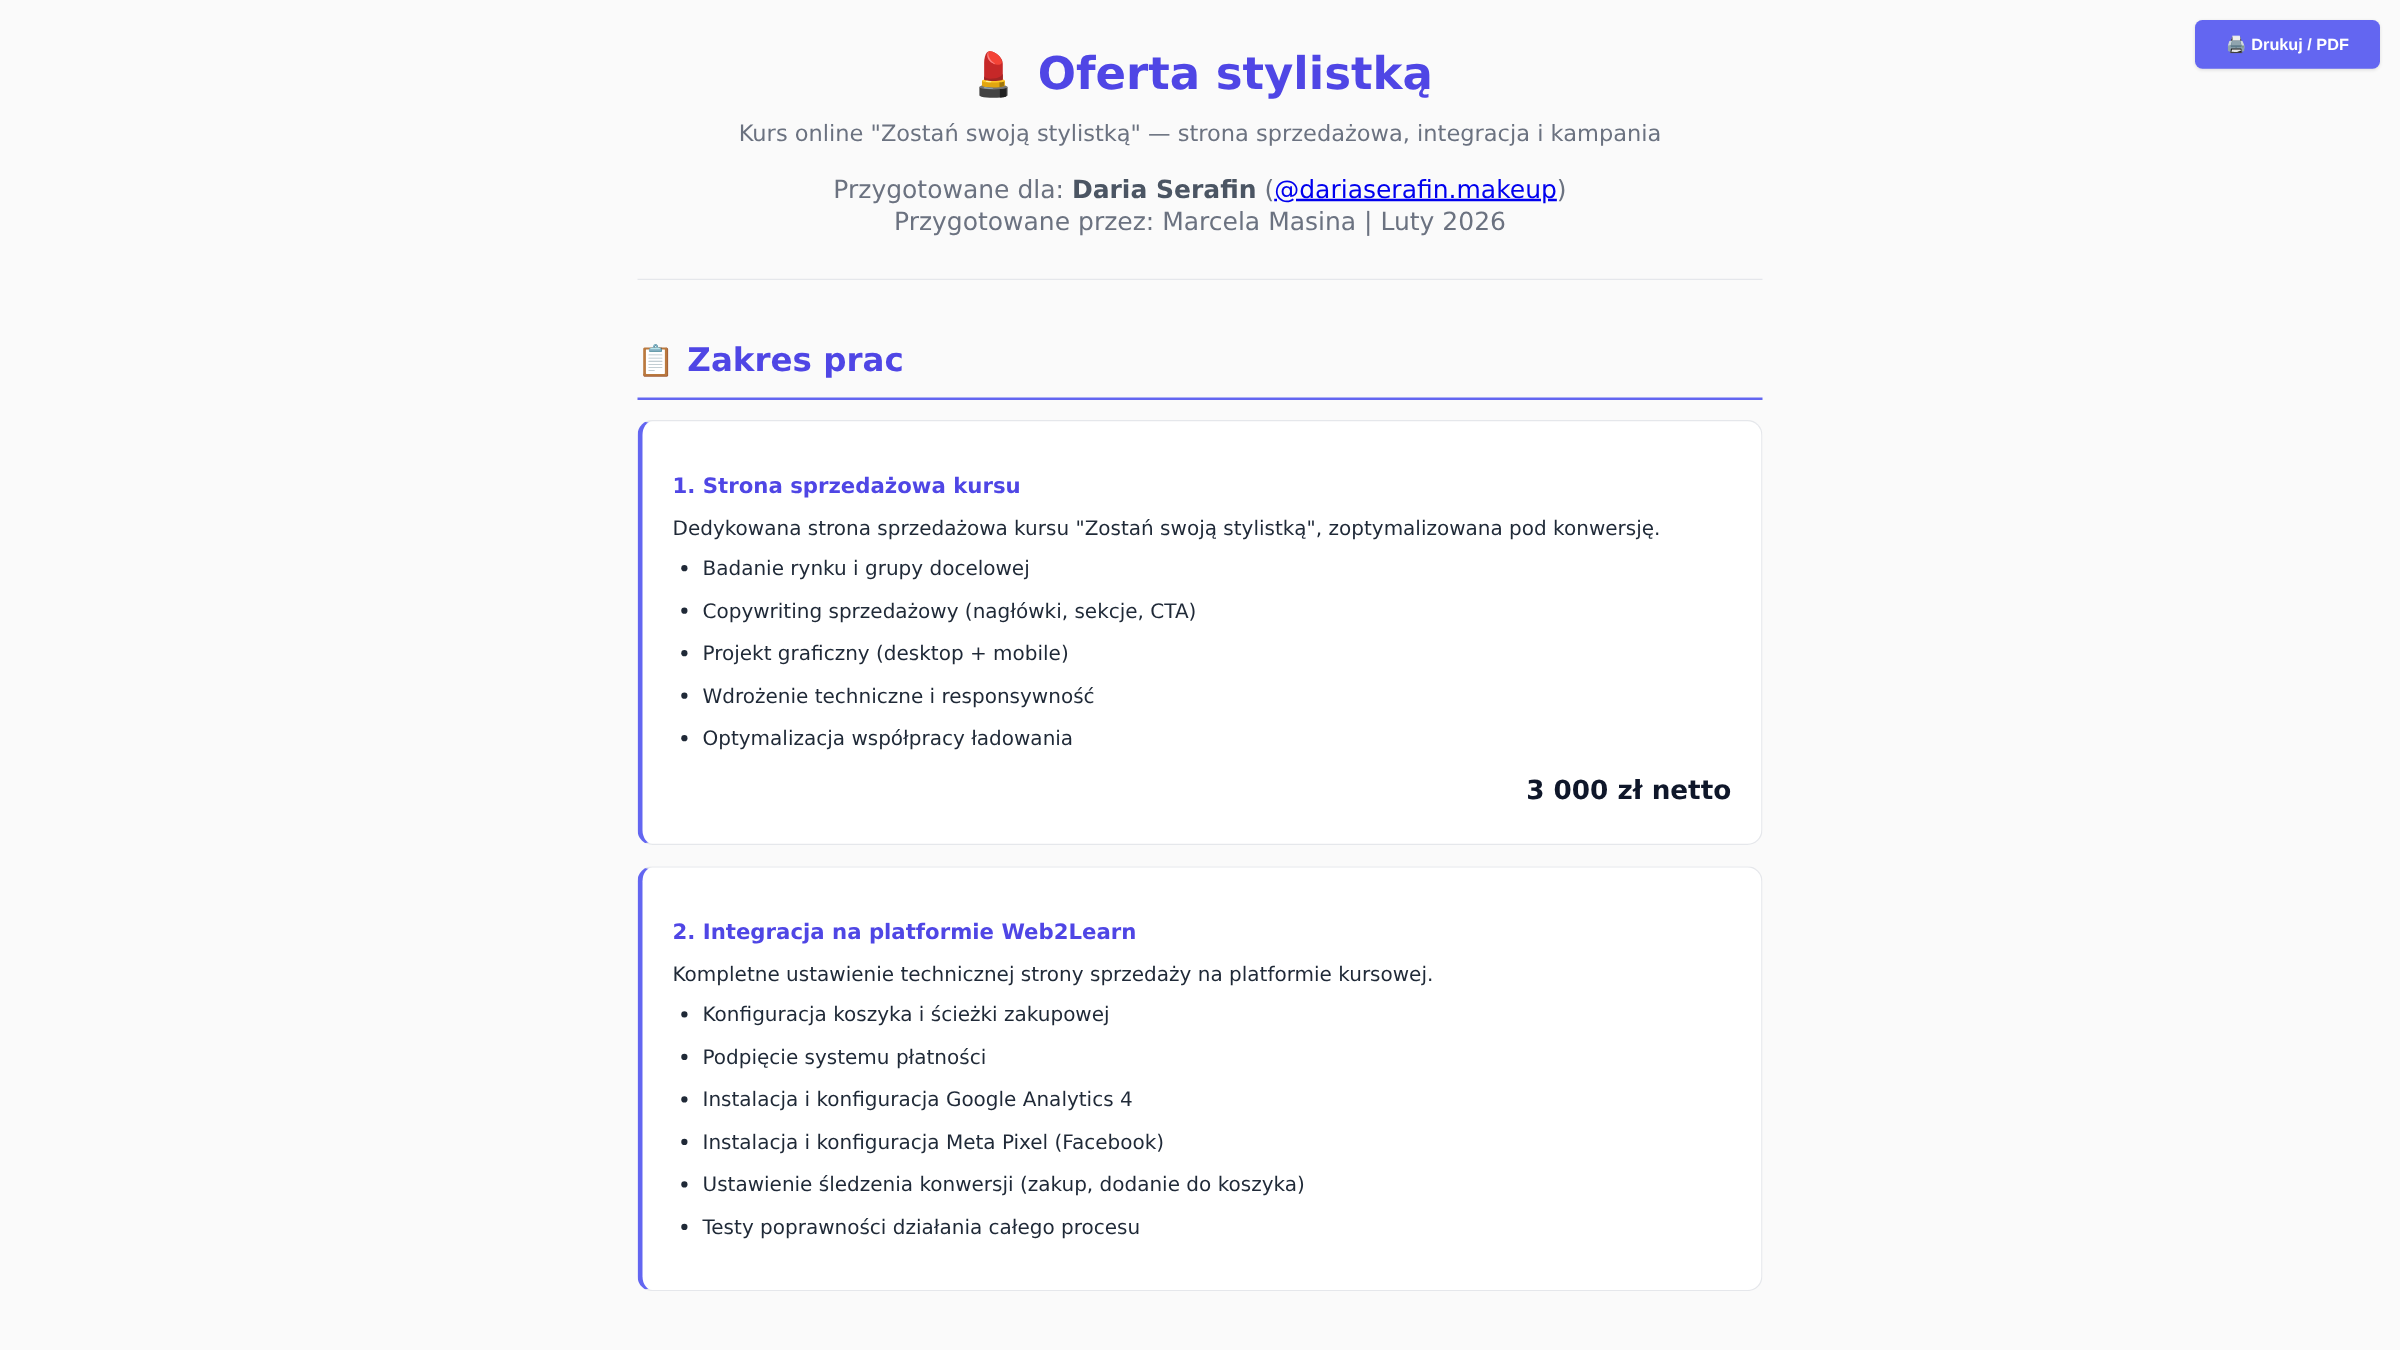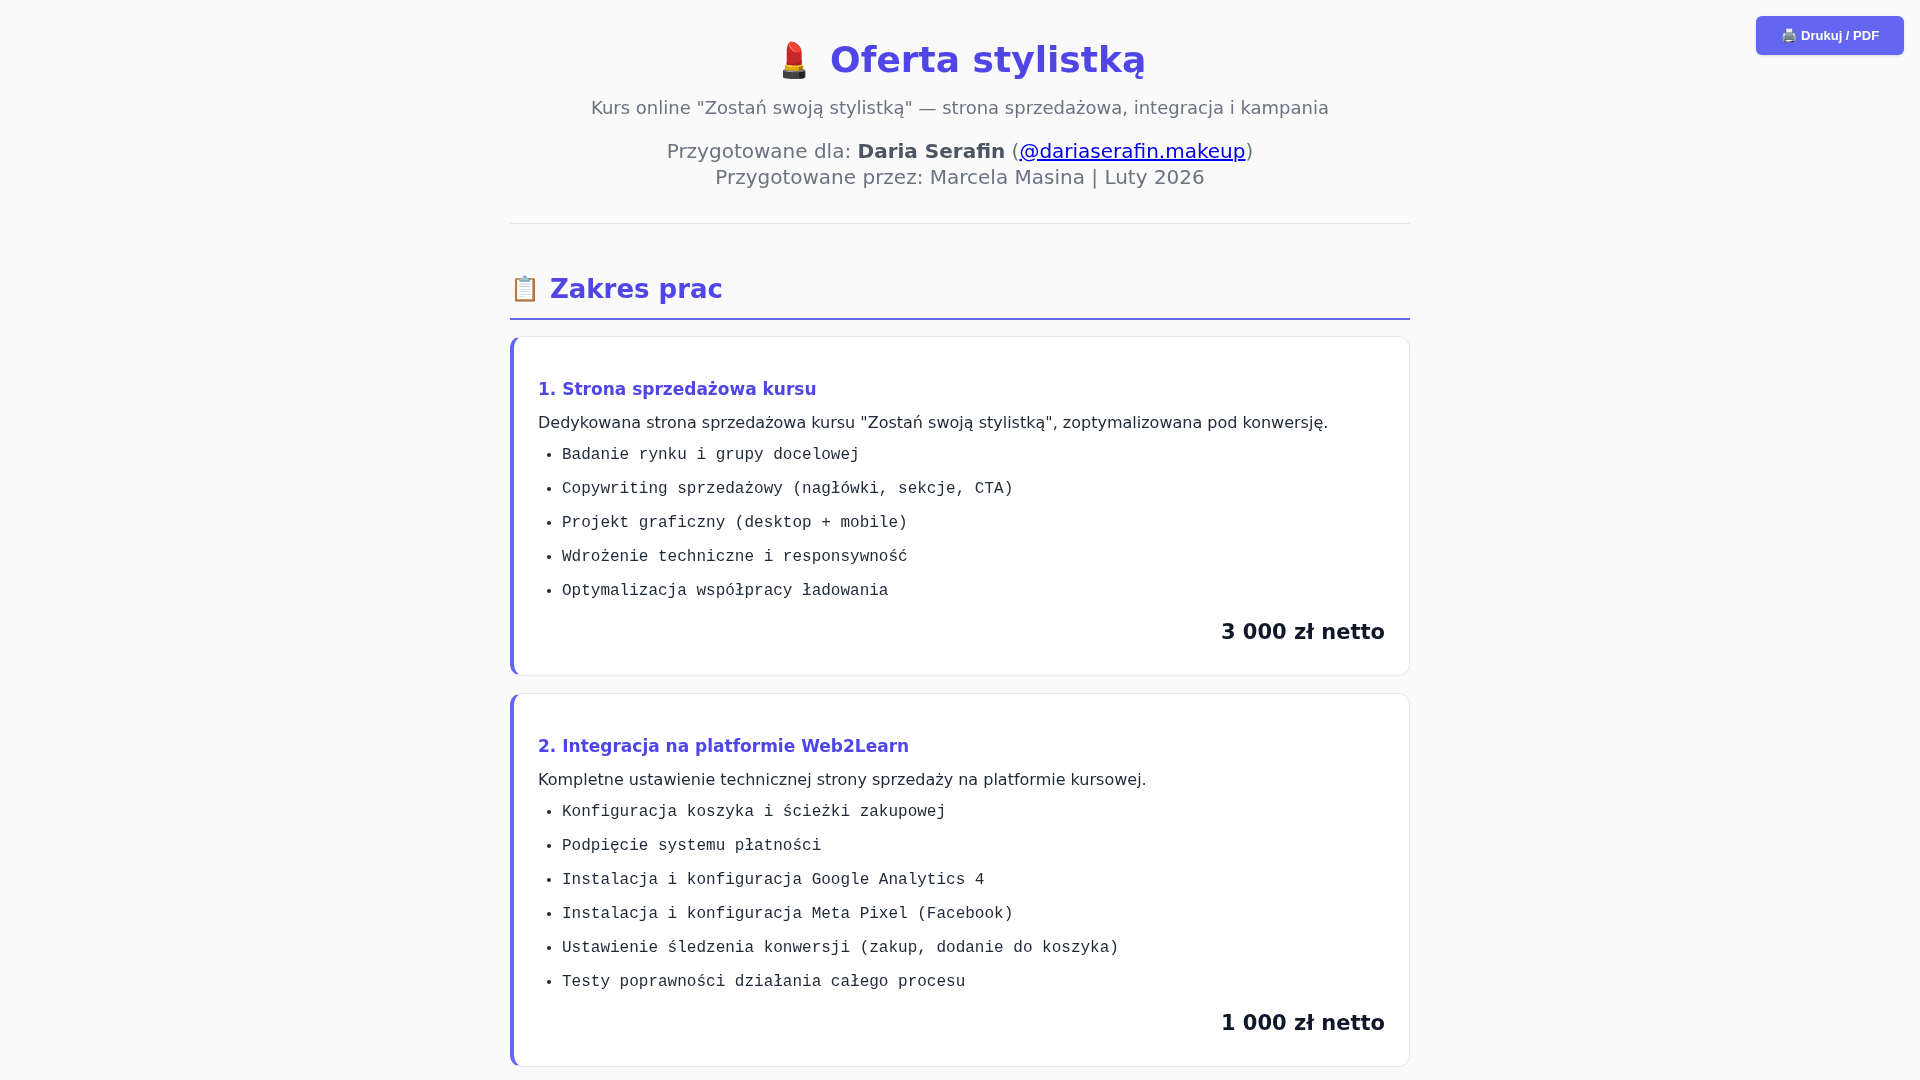--- a/index.html
+++ b/index.html
@@ -104,21 +104,20 @@
   }
   .card .desc {
     margin: 10px 0 0 0;
     font-size: 16px;
     line-height: 24px;
     color: #1f2937;
   }
   .card ul {
     margin: 8px 0 0 0;
     padding-left: 24px;
-    font-family: Liberation Mono, monospace;
   }
   .card li {
     font-size: 16px;
     line-height: 24px;
     margin-bottom: 10px;
     color: #1f2937;
   }
   .card .price {
     text-align: right;
     font-size: 21px;
@@ -177,15 +176,14 @@
     <h3>2. Integracja na platformie Web2Learn</h3>
     <p class="desc">Kompletne ustawienie technicznej strony sprzedaży na platformie kursowej.</p>
     <ul>
       <li>Konfiguracja koszyka i ścieżki zakupowej</li>
       <li>Podpięcie systemu płatności</li>
       <li>Instalacja i konfiguracja Google Analytics 4</li>
       <li>Instalacja i konfiguracja Meta Pixel (Facebook)</li>
       <li>Ustawienie śledzenia konwersji (zakup, dodanie do koszyka)</li>
       <li>Testy poprawności działania całego procesu</li>
     </ul>
-    <div class="price">1 000 zł netto</div>
   </div>
 </div>
 
 </body></html>

